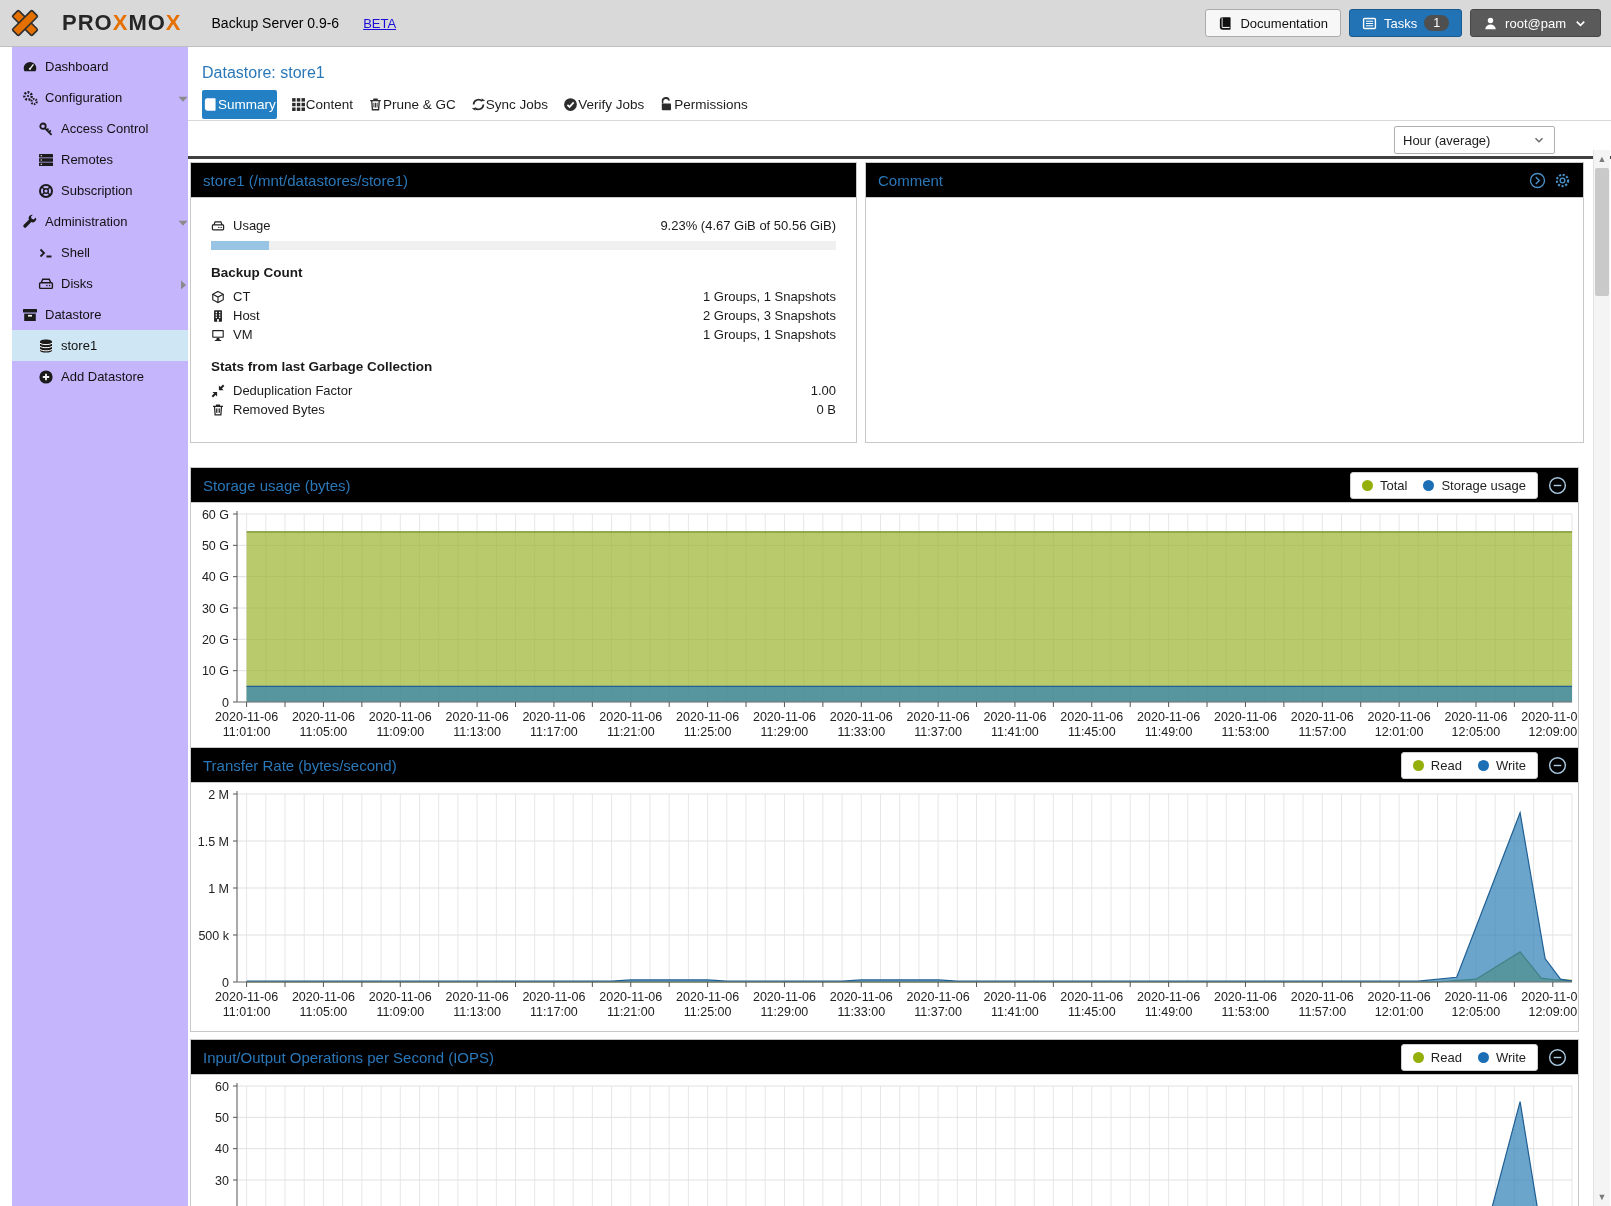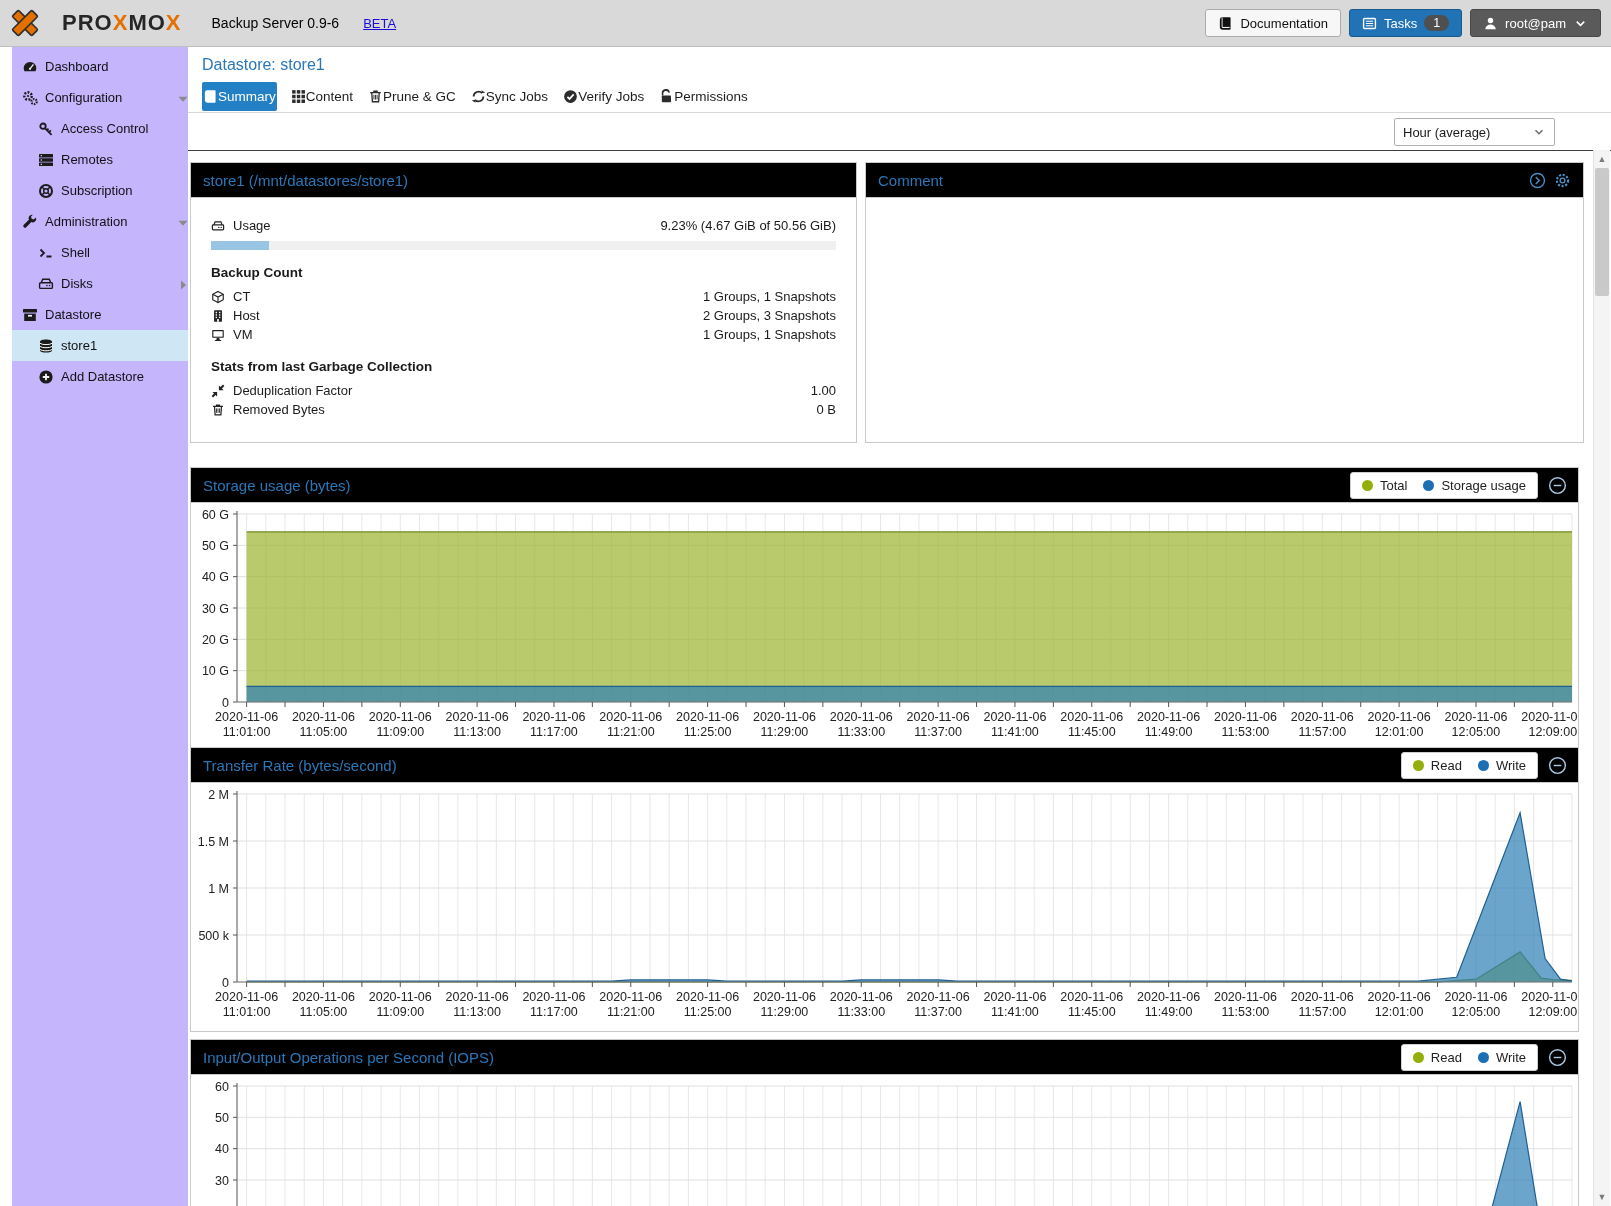--- a/index.html
+++ b/index.html
@@ -24,28 +24,28 @@
   
   .sidebar { position:absolute; left:0; top:47px; bottom:0; width:188px; background:#c4b5fd; border-right:1px solid #d8d8d8; padding-top:4px;margin-left:12px; }
   .side-item { height:31px; display:flex; align-items:center; gap:7px; padding:0 8px 0 10px; cursor:pointer; color:#111; }
   .side-item.lvl1 { padding-left:26px; }
   .side-item.selected { background:#cfe6f5; }
   .side-item .ic { width:16px; height:16px; flex:0 0 16px; color:#1b1b1b; }
   .side-item .caret { margin-left:auto; width:14px; height:14px; color:#8a8a8a; }
 
   
   .content { position:absolute; left:188px; top:47px; right:0; bottom:0; background:#fff; overflow:hidden; }
-  .title-row { height:35px; padding:9px 0 0 14px; }
+  .title-row { height:35px; padding:9px 0 0 14px;margin-top:8px; }
   .page-title { color:#2a77b8; font-size:16px; }
   .tab-row { height:31px; border-bottom:1px solid #d8d8d8; padding-left:14px; display:flex; align-items:flex-start; gap:13px; }
   .tab { height:29px; display:flex; align-items:center; gap:0; padding:0 1px; border-radius:2px; cursor:pointer; font-size:13.5px; color:#1d1d1d; }
   .tab .ic { width:15px; height:15px; color:#2c2c2c; }
   .tab.active { background:#2380c4; color:#fff; }
   .tab.active .ic { color:#fff; }
-  .toolbar-row { height:38px; border-bottom:1px solid #404040; position:relative; }
+  .toolbar-row { height:38px; border-bottom:3px solid #404040; position:relative; }
   .select { position:absolute; right:56px; top:5px; width:161px; height:28px; background:#fff; border:1px solid #b0b0b0; border-radius:2px; display:flex; align-items:center; padding:0 8px; cursor:pointer; }
   .select .ic { margin-left:auto; width:14px; height:14px; color:#6b6b6b; }
 
   
   .panel { position:absolute; background:#fff; border:1px solid #c9c9c9; }
   .panel-head { height:35px; background:#000000; border-bottom:1px solid #c9c9c9; display:flex; align-items:center; padding:0 12px; position:relative; }
   .panel-title { color:#2a77b8; font-size:15px; }
   .head-icons { margin-left:auto; display:flex; gap:8px; color:#4b8fc7; }
   .head-icons .ic { width:17px; height:17px; cursor:pointer; }
   .legend { position:absolute; right:40px; top:4px; height:27px; background:#fff; border:1px solid #cfcfcf; border-radius:3px; display:flex; align-items:center; gap:16px; padding:0 11px; }

